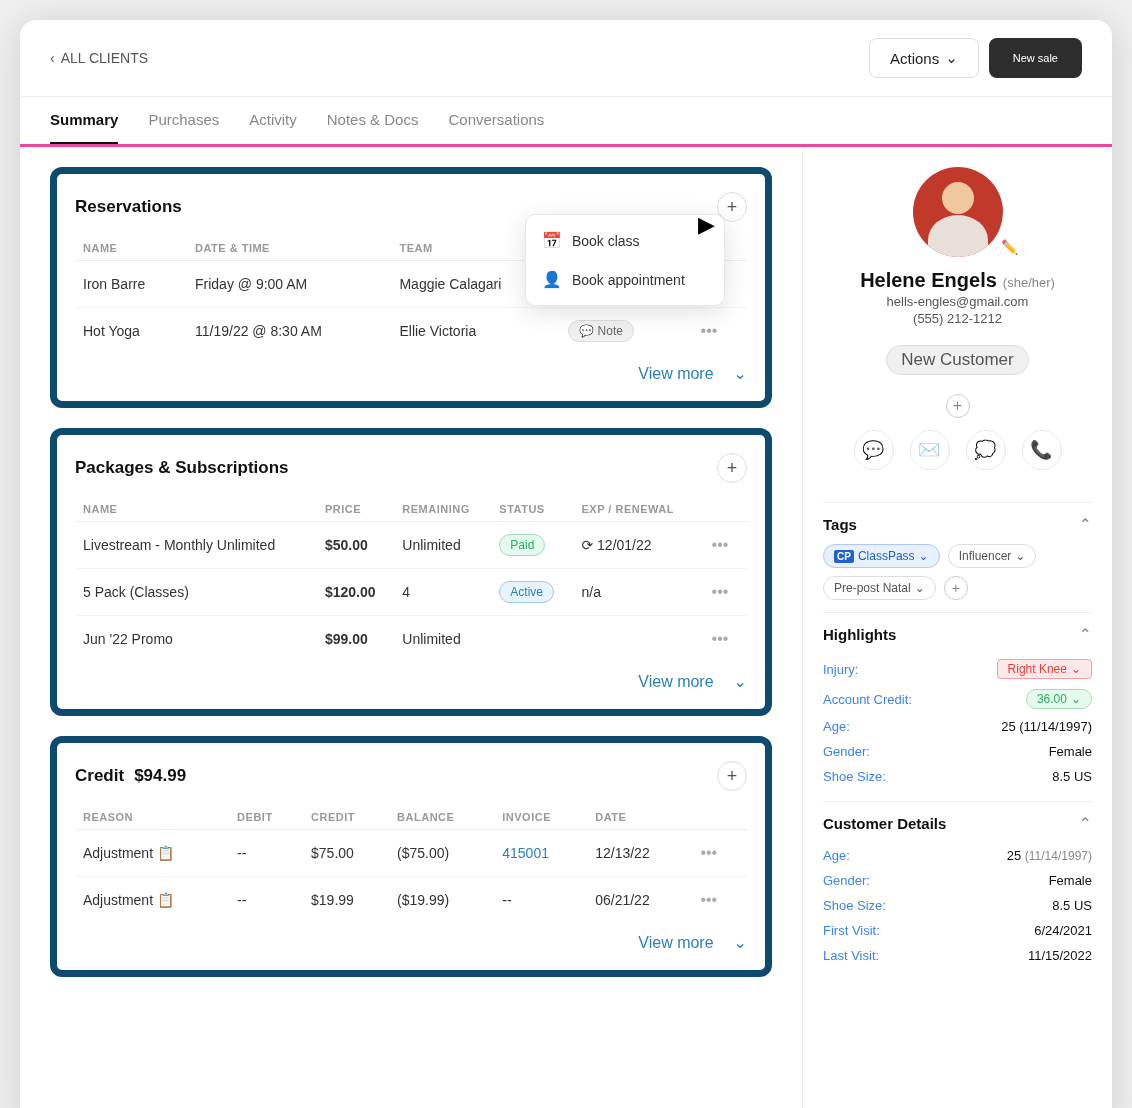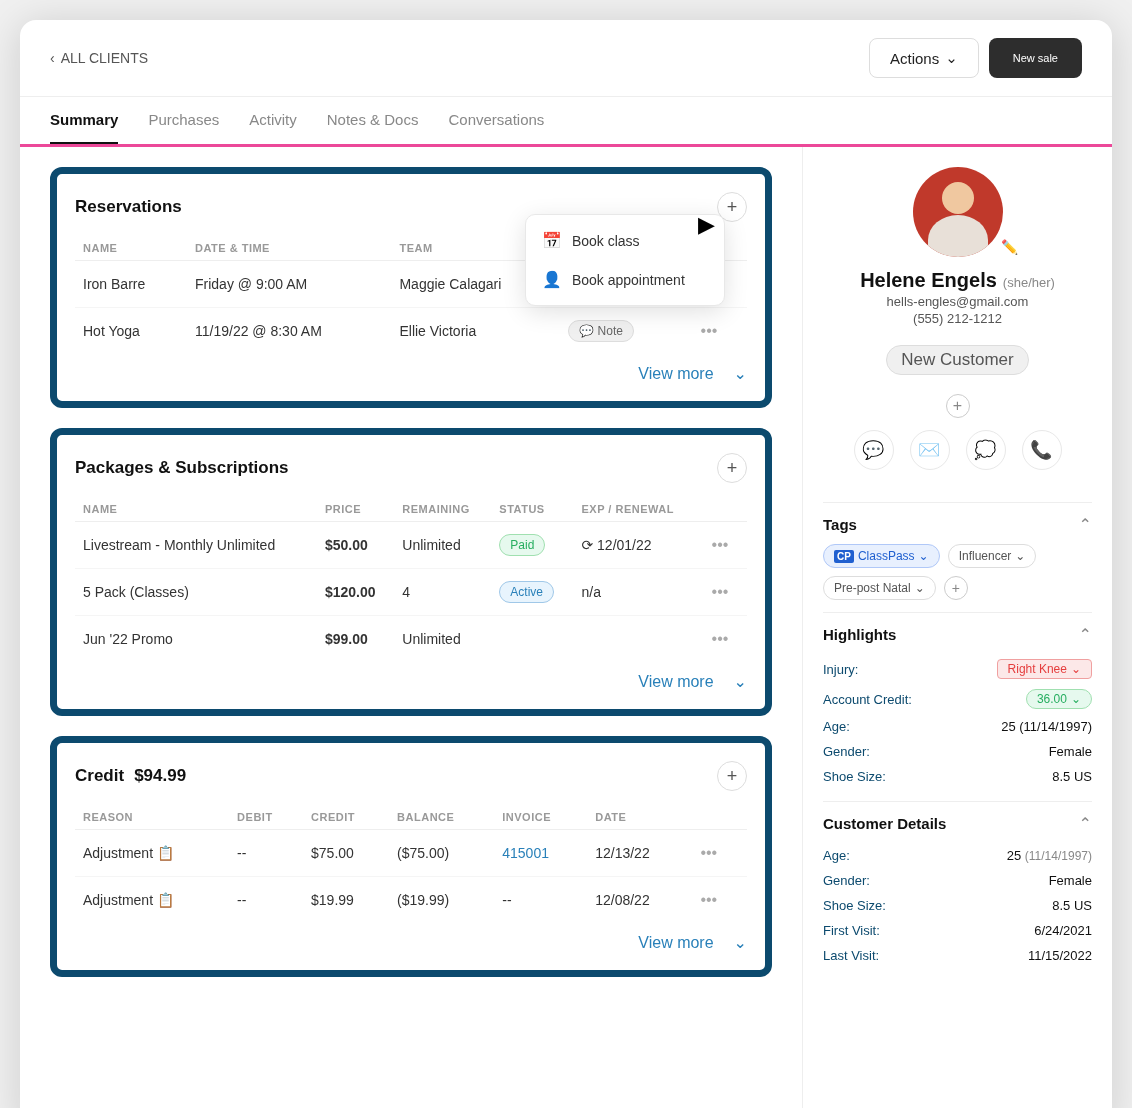--- a/index.html
+++ b/index.html
@@ -354,21 +354,21 @@
       color: #888;
       cursor: pointer;
     }
     .highlights-row {
       display: flex;
       justify-content: space-between;
       align-items: center;
       padding: 5px 0;
       font-size: 13px;
     }
-    .highlights-label { color: #0c4a6e; }
+    .highlights-label { color: #3b82f6; }
     .highlights-value { color: #111; font-weight: 400; }
     .injury-badge {
       display: inline-flex;
       align-items: center;
       gap: 4px;
       background: #fce8e8;
       color: #e53e3e;
       border: 1px solid #f0a0a0;
       border-radius: 4px;
       padding: 2px 10px;
@@ -579,21 +579,21 @@
               <td class="link-blue">415001</td>
               <td>12/13/22</td>
               <td><button class="dots-btn">•••</button></td>
             </tr>
             <tr>
               <td>Adjustment 📋</td>
               <td>--</td>
               <td>$19.99</td>
               <td>($19.99)</td>
               <td>--</td>
-              <td>12/08/22</td>
+              <td>06/21/22</td>
               <td><button class="dots-btn">•••</button></td>
             </tr>
           </tbody>
         </table>
         <div class="view-more">
           <span>View more</span>
           <span>⌄</span>
         </div>
       </div>
     </div>

